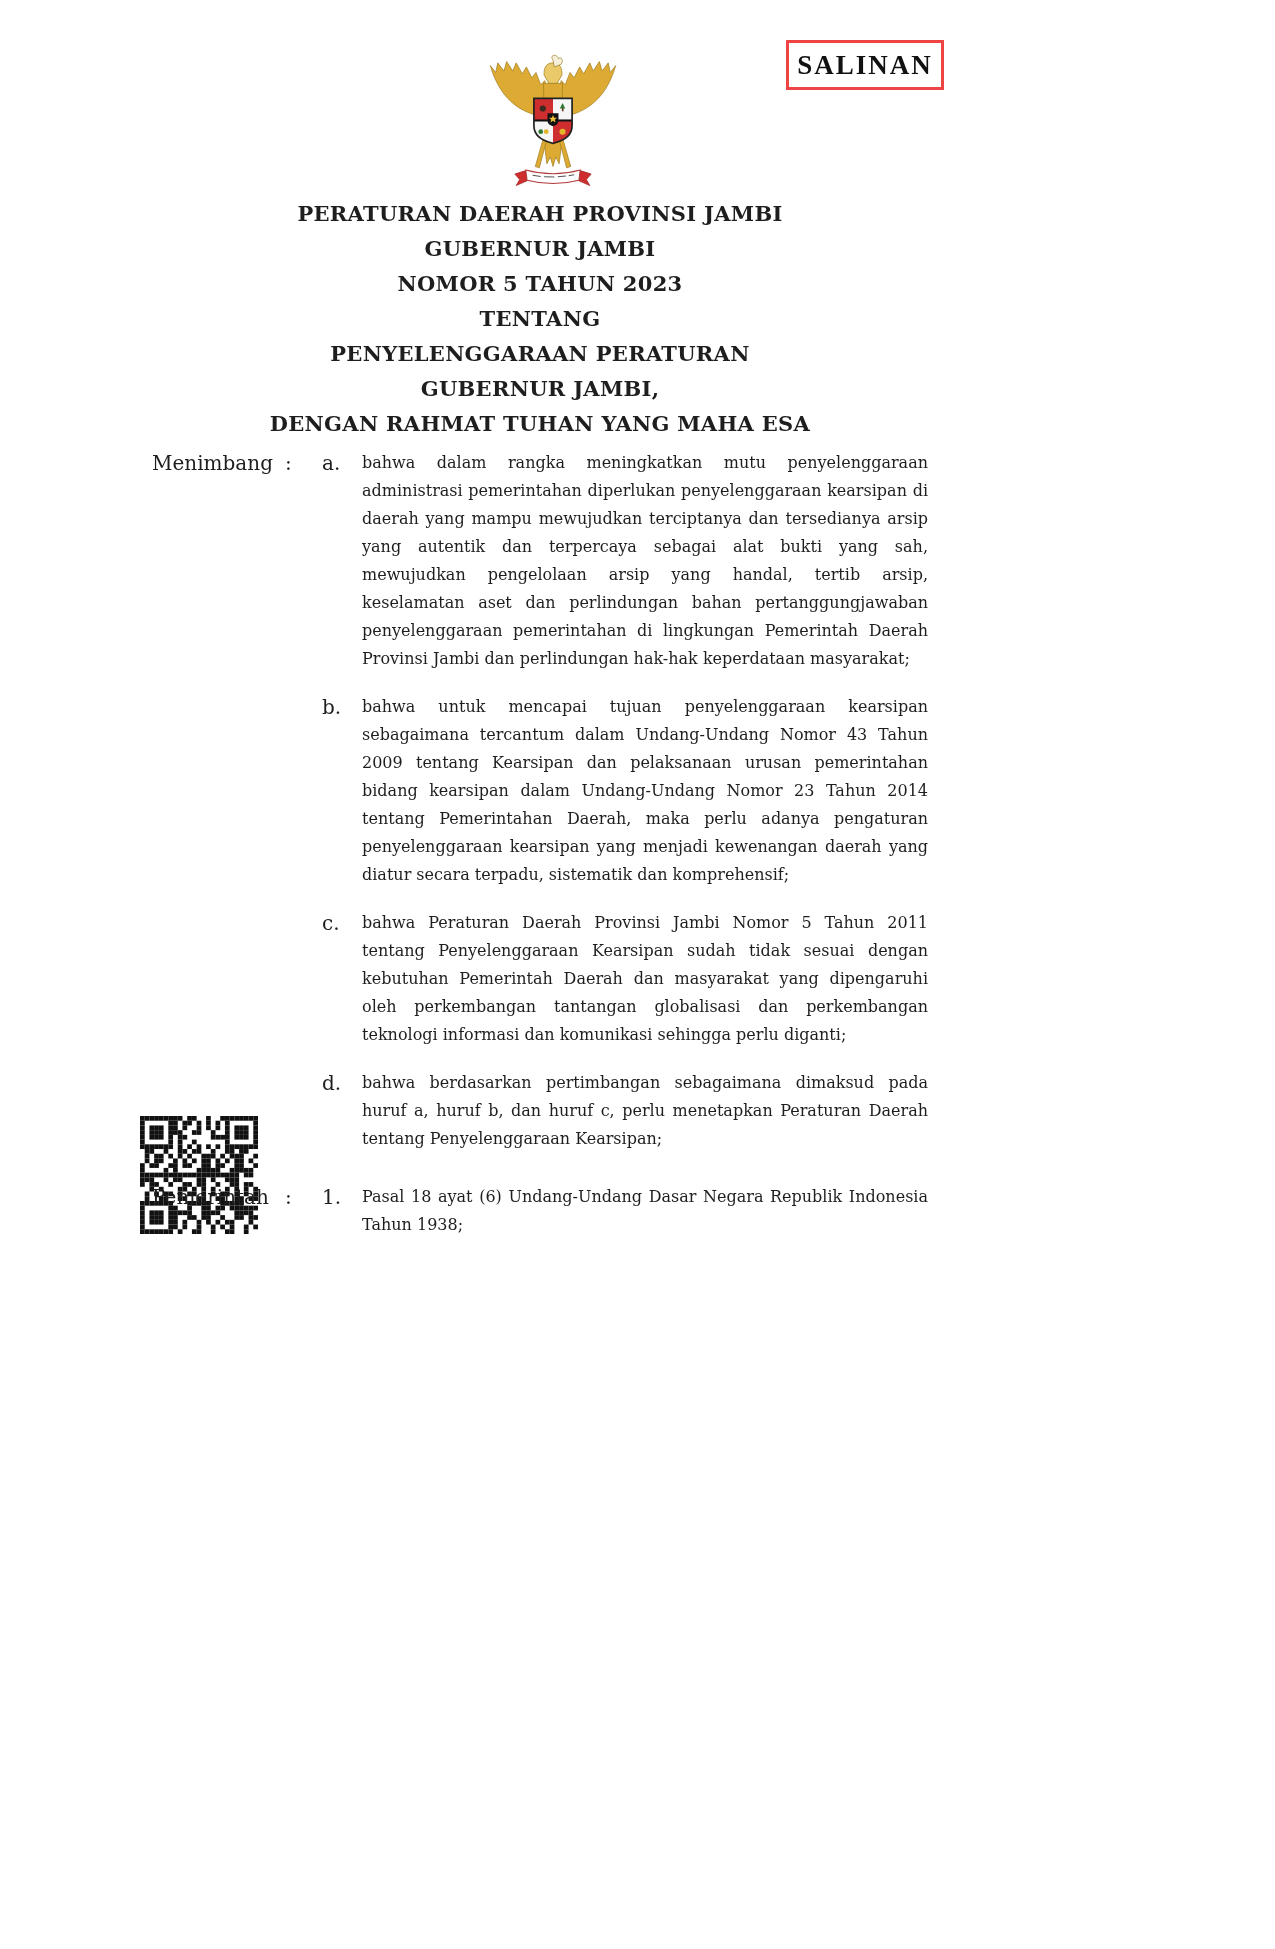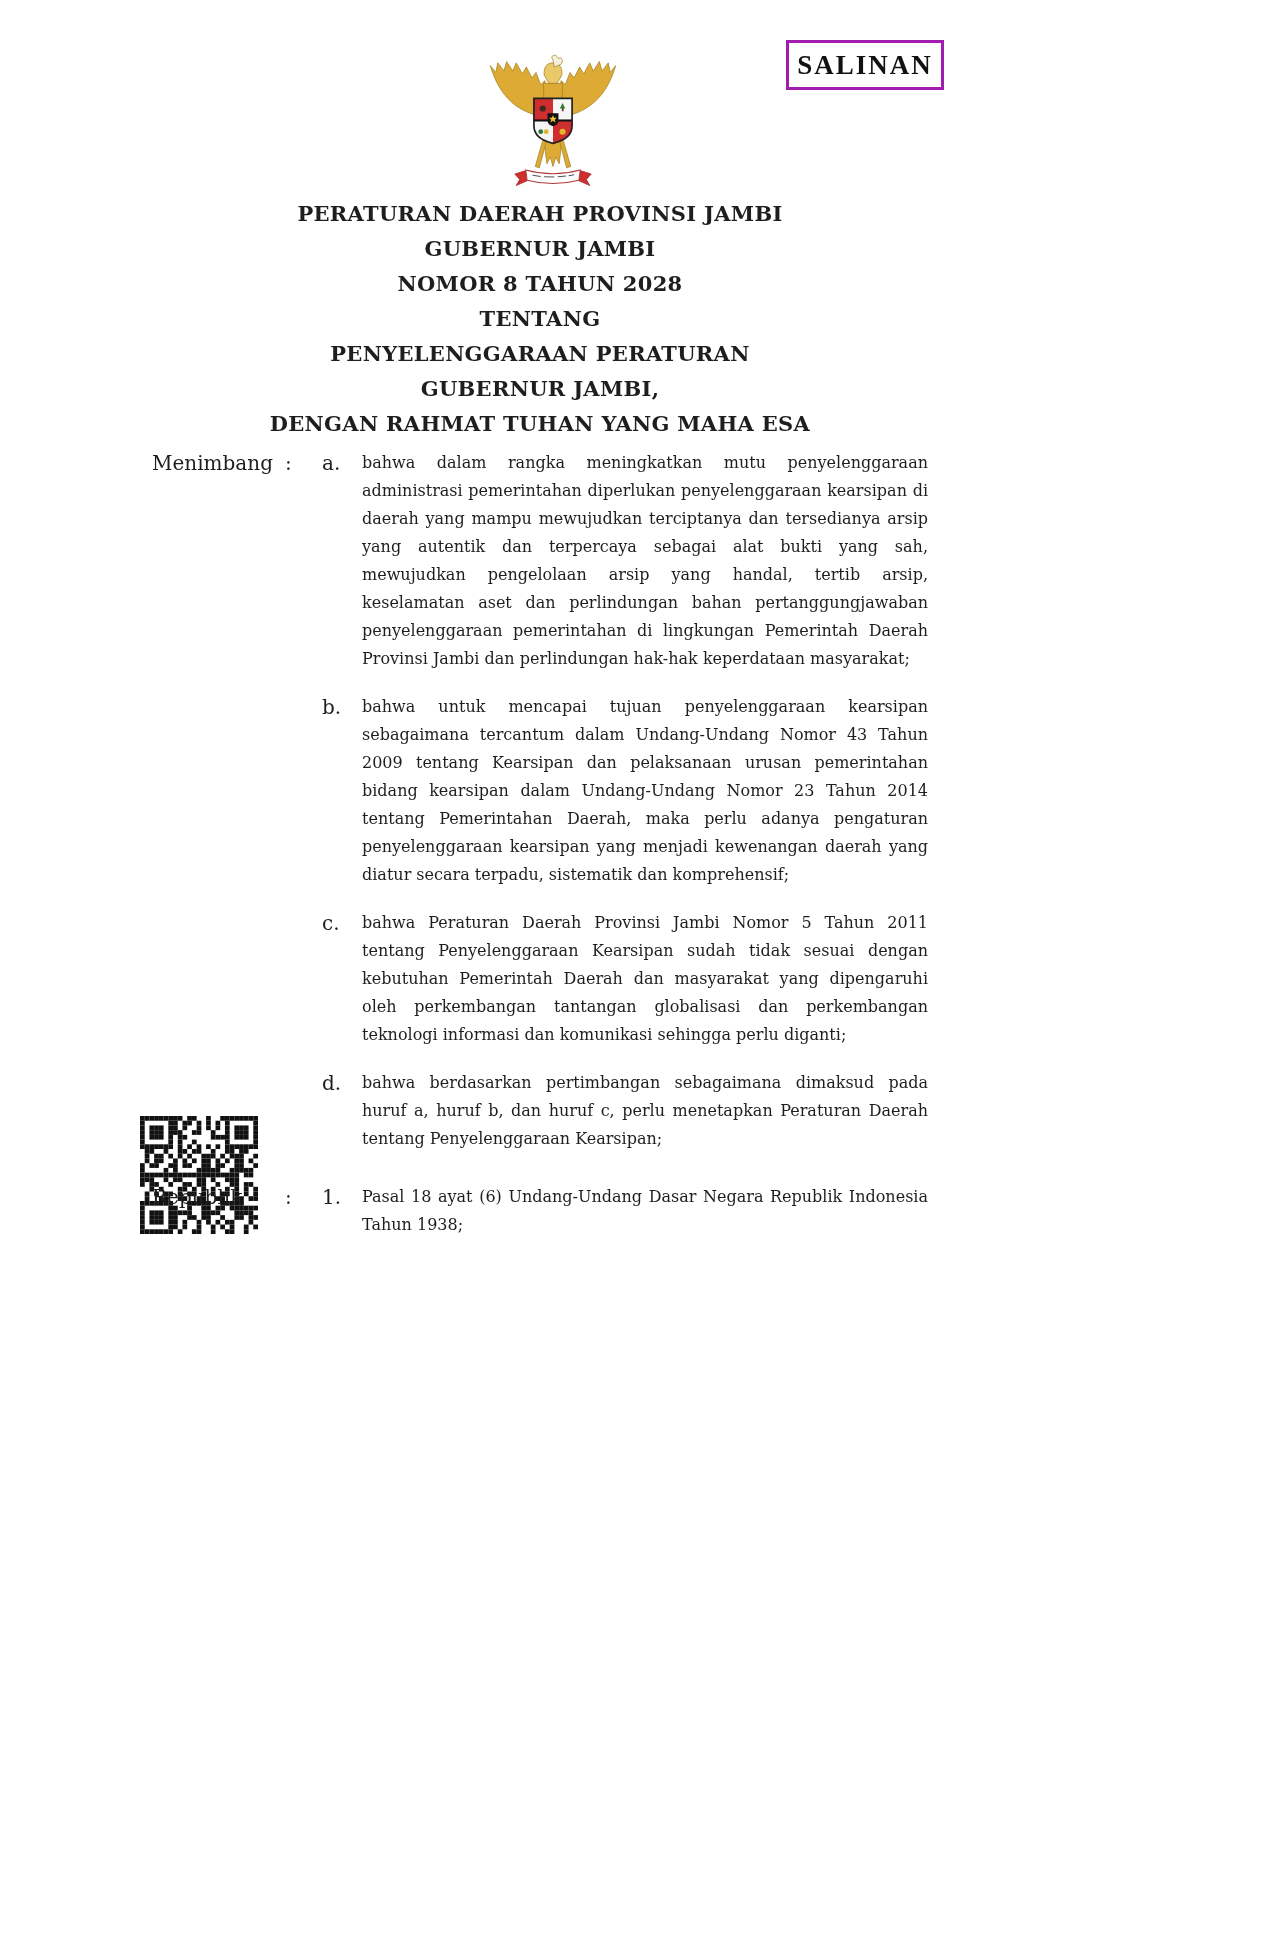--- a/index.html
+++ b/index.html
@@ -4,21 +4,21 @@
 <style>
   * { margin:0; padding:0; box-sizing:border-box; }
   html,body { background:#ffffff; }
   .page {
     position:relative; width:1275px; height:1949px; background:#ffffff;
     font-family:"DejaVu Serif","Liberation Serif",serif; color:#1e1e1e;
     overflow:hidden;
   }
   .stamp {
     position:absolute; top:40px; left:786px; width:158px; height:50px;
-    border:3px solid #a21caf; display:flex; align-items:center; justify-content:center;
+    border:3px solid #ef4444; display:flex; align-items:center; justify-content:center;
     font-family:"Liberation Serif",serif; font-weight:700; font-size:27px; letter-spacing:2px;
     color:#111;
   }
   .emblem { position:absolute; top:34px; left:478px; width:150px; height:160px; }
   .emblem svg { width:100%; height:100%; display:block; }
   .content { position:absolute; top:196px; left:152px; width:776px; }
   .headings { text-align:center; margin-bottom:8px; }
   .heading-line { font-weight:700; font-size:21px; line-height:35px; letter-spacing:0.3px; }
   .section { display:grid; grid-template-columns:133px 37px 1fr; margin-bottom:30px; }
   .section-label, .section-colon { font-size:20px; line-height:28px; }
@@ -449,21 +449,21 @@
           <rect x="176" y="192" width="8" height="8"></rect>
         </g>
       </svg>
   </div>
 
   <div class="content">
 
     <div class="headings">
       <div class="heading-line">PERATURAN DAERAH PROVINSI JAMBI</div>
       <div class="heading-line">GUBERNUR JAMBI</div>
-      <div class="heading-line">NOMOR 8 TAHUN 2028</div>
+      <div class="heading-line">NOMOR 5 TAHUN 2023</div>
       <div class="heading-line">TENTANG</div>
       <div class="heading-line">PENYELENGGARAAN PERATURAN</div>
       <div class="heading-line">GUBERNUR JAMBI,</div>
       <div class="heading-line">DENGAN RAHMAT TUHAN YANG MAHA ESA</div>
     </div>
 
     <div class="section">
       <div class="section-label">Menimbang</div>
       <div class="section-colon">:</div>
       <div class="items">
@@ -480,21 +480,21 @@
           <div class="item-text">bahwa Peraturan Daerah Provinsi Jambi Nomor 5 Tahun 2011 tentang Penyelenggaraan Kearsipan sudah tidak sesuai dengan kebutuhan Pemerintah Daerah dan masyarakat yang dipengaruhi oleh perkembangan tantangan globalisasi dan perkembangan teknologi informasi dan komunikasi sehingga perlu diganti;</div>
         </div>
         <div class="item">
           <div class="item-marker">d.</div>
           <div class="item-text">bahwa berdasarkan pertimbangan sebagaimana dimaksud pada huruf a, huruf b, dan huruf c, perlu menetapkan Peraturan Daerah tentang Penyelenggaraan Kearsipan;</div>
         </div>
       </div>
     </div>
 
     <div class="section">
-      <div class="section-label">Republik</div>
+      <div class="section-label">Pemerintah</div>
       <div class="section-colon">:</div>
       <div class="items">
         <div class="item">
           <div class="item-marker">1.</div>
           <div class="item-text">Pasal 18 ayat (6) Undang-Undang Dasar Negara Republik Indonesia Tahun 1938;</div>
         </div>
       </div>
     </div>
 
   </div>

